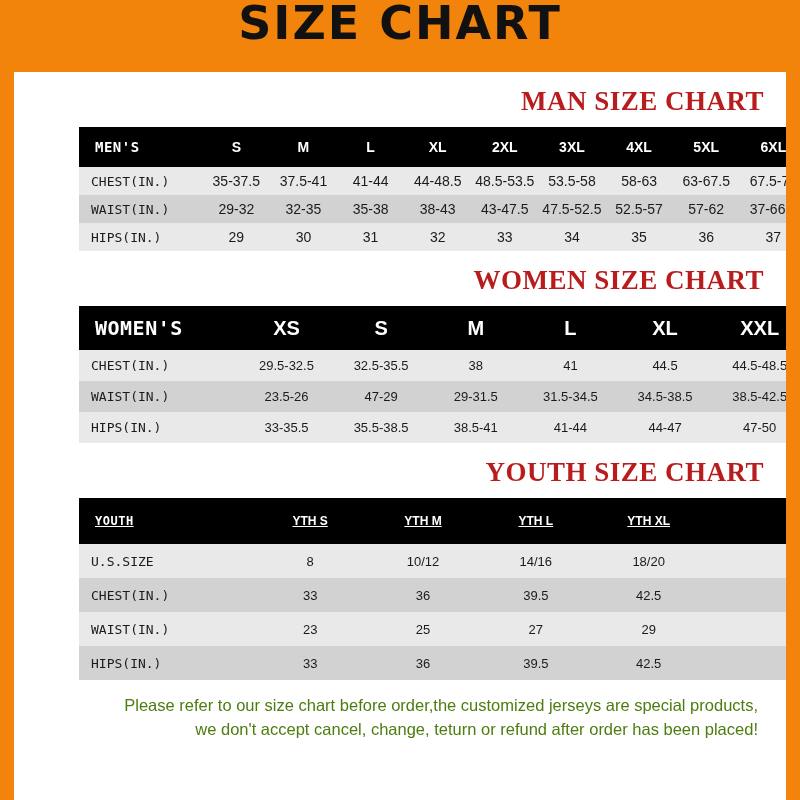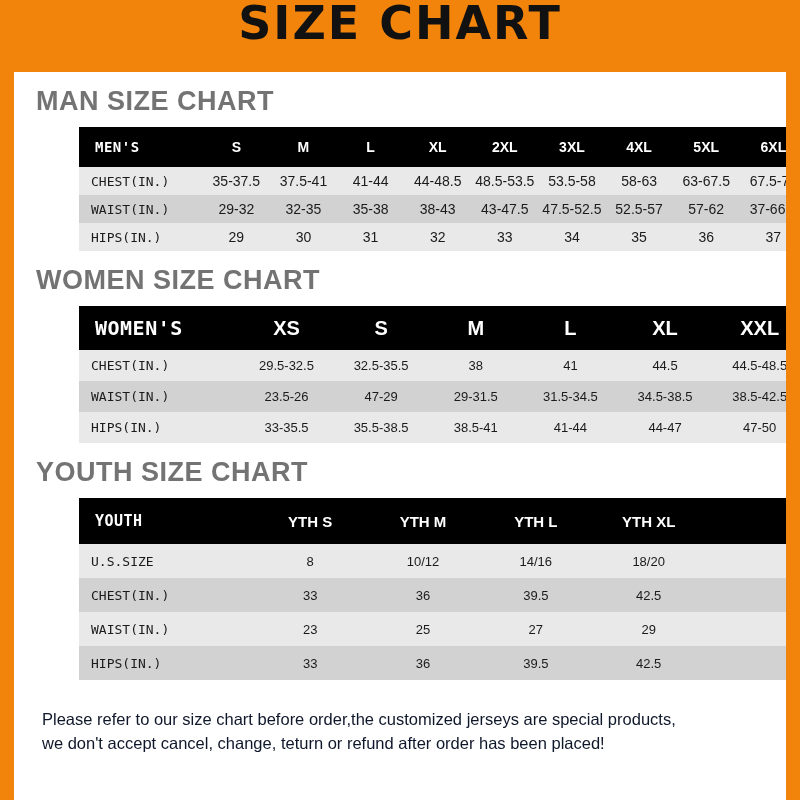--- a/index.html
+++ b/index.html
@@ -30,26 +30,26 @@
     font-weight: bold;
     font-size: 46px;
     letter-spacing: 2px;
     color: #111111;
     line-height: 1;
   }
   .content {
     padding: 0 22px;
   }
   .section-title {
-    text-align: left;
-    font-family: Liberation Sans, sans-serif;
+    text-align: right;
+    font-family: Liberation Serif, serif;
     font-weight: bold;
     font-size: 27px;
     letter-spacing: 0.5px;
-    color: #737373;
+    color: #b91c1c;
     margin: 14px 0 10px 0;
   }
   table {
     width: 100%;
     border-collapse: collapse;
     table-layout: fixed;
     margin-left: 43px;
   }
   th, td {
     text-align: center;
@@ -83,30 +83,30 @@
     letter-spacing: 0px;
     text-align: left;
     padding-left: 12px;
   }
   .men thead th { font-size: 14px; }
   .men td { font-size: 14px; }
   .women thead th { font-size: 20px; }
   .women td { font-size: 13px; }
   .women th, .women td { height: 31px; }
   .women thead th { height: 44px; }
-  .youth thead th { font-size: 15px; }
+  .youth thead th { font-size: 12px; text-decoration: underline; }
   .youth td { font-size: 13px; }
   .youth th, .youth td { height: 34px; }
   .youth thead th { height: 46px; }
   .footer-note {
-    color: #0f172a;
+    color: #4d7c0f;
     font-size: 16.5px;
     line-height: 1.45;
-    text-align: left;
-    padding: 28px 6px 0 6px;
+    text-align: right;
+    padding: 14px 6px 0 6px;
     font-family: "Liberation Sans", sans-serif;
   }
 </style>
 </head>
 <body>
 
 <div class="page">
 
   <div class="header-band">
     <div class="header-title">SIZE CHART</div>

